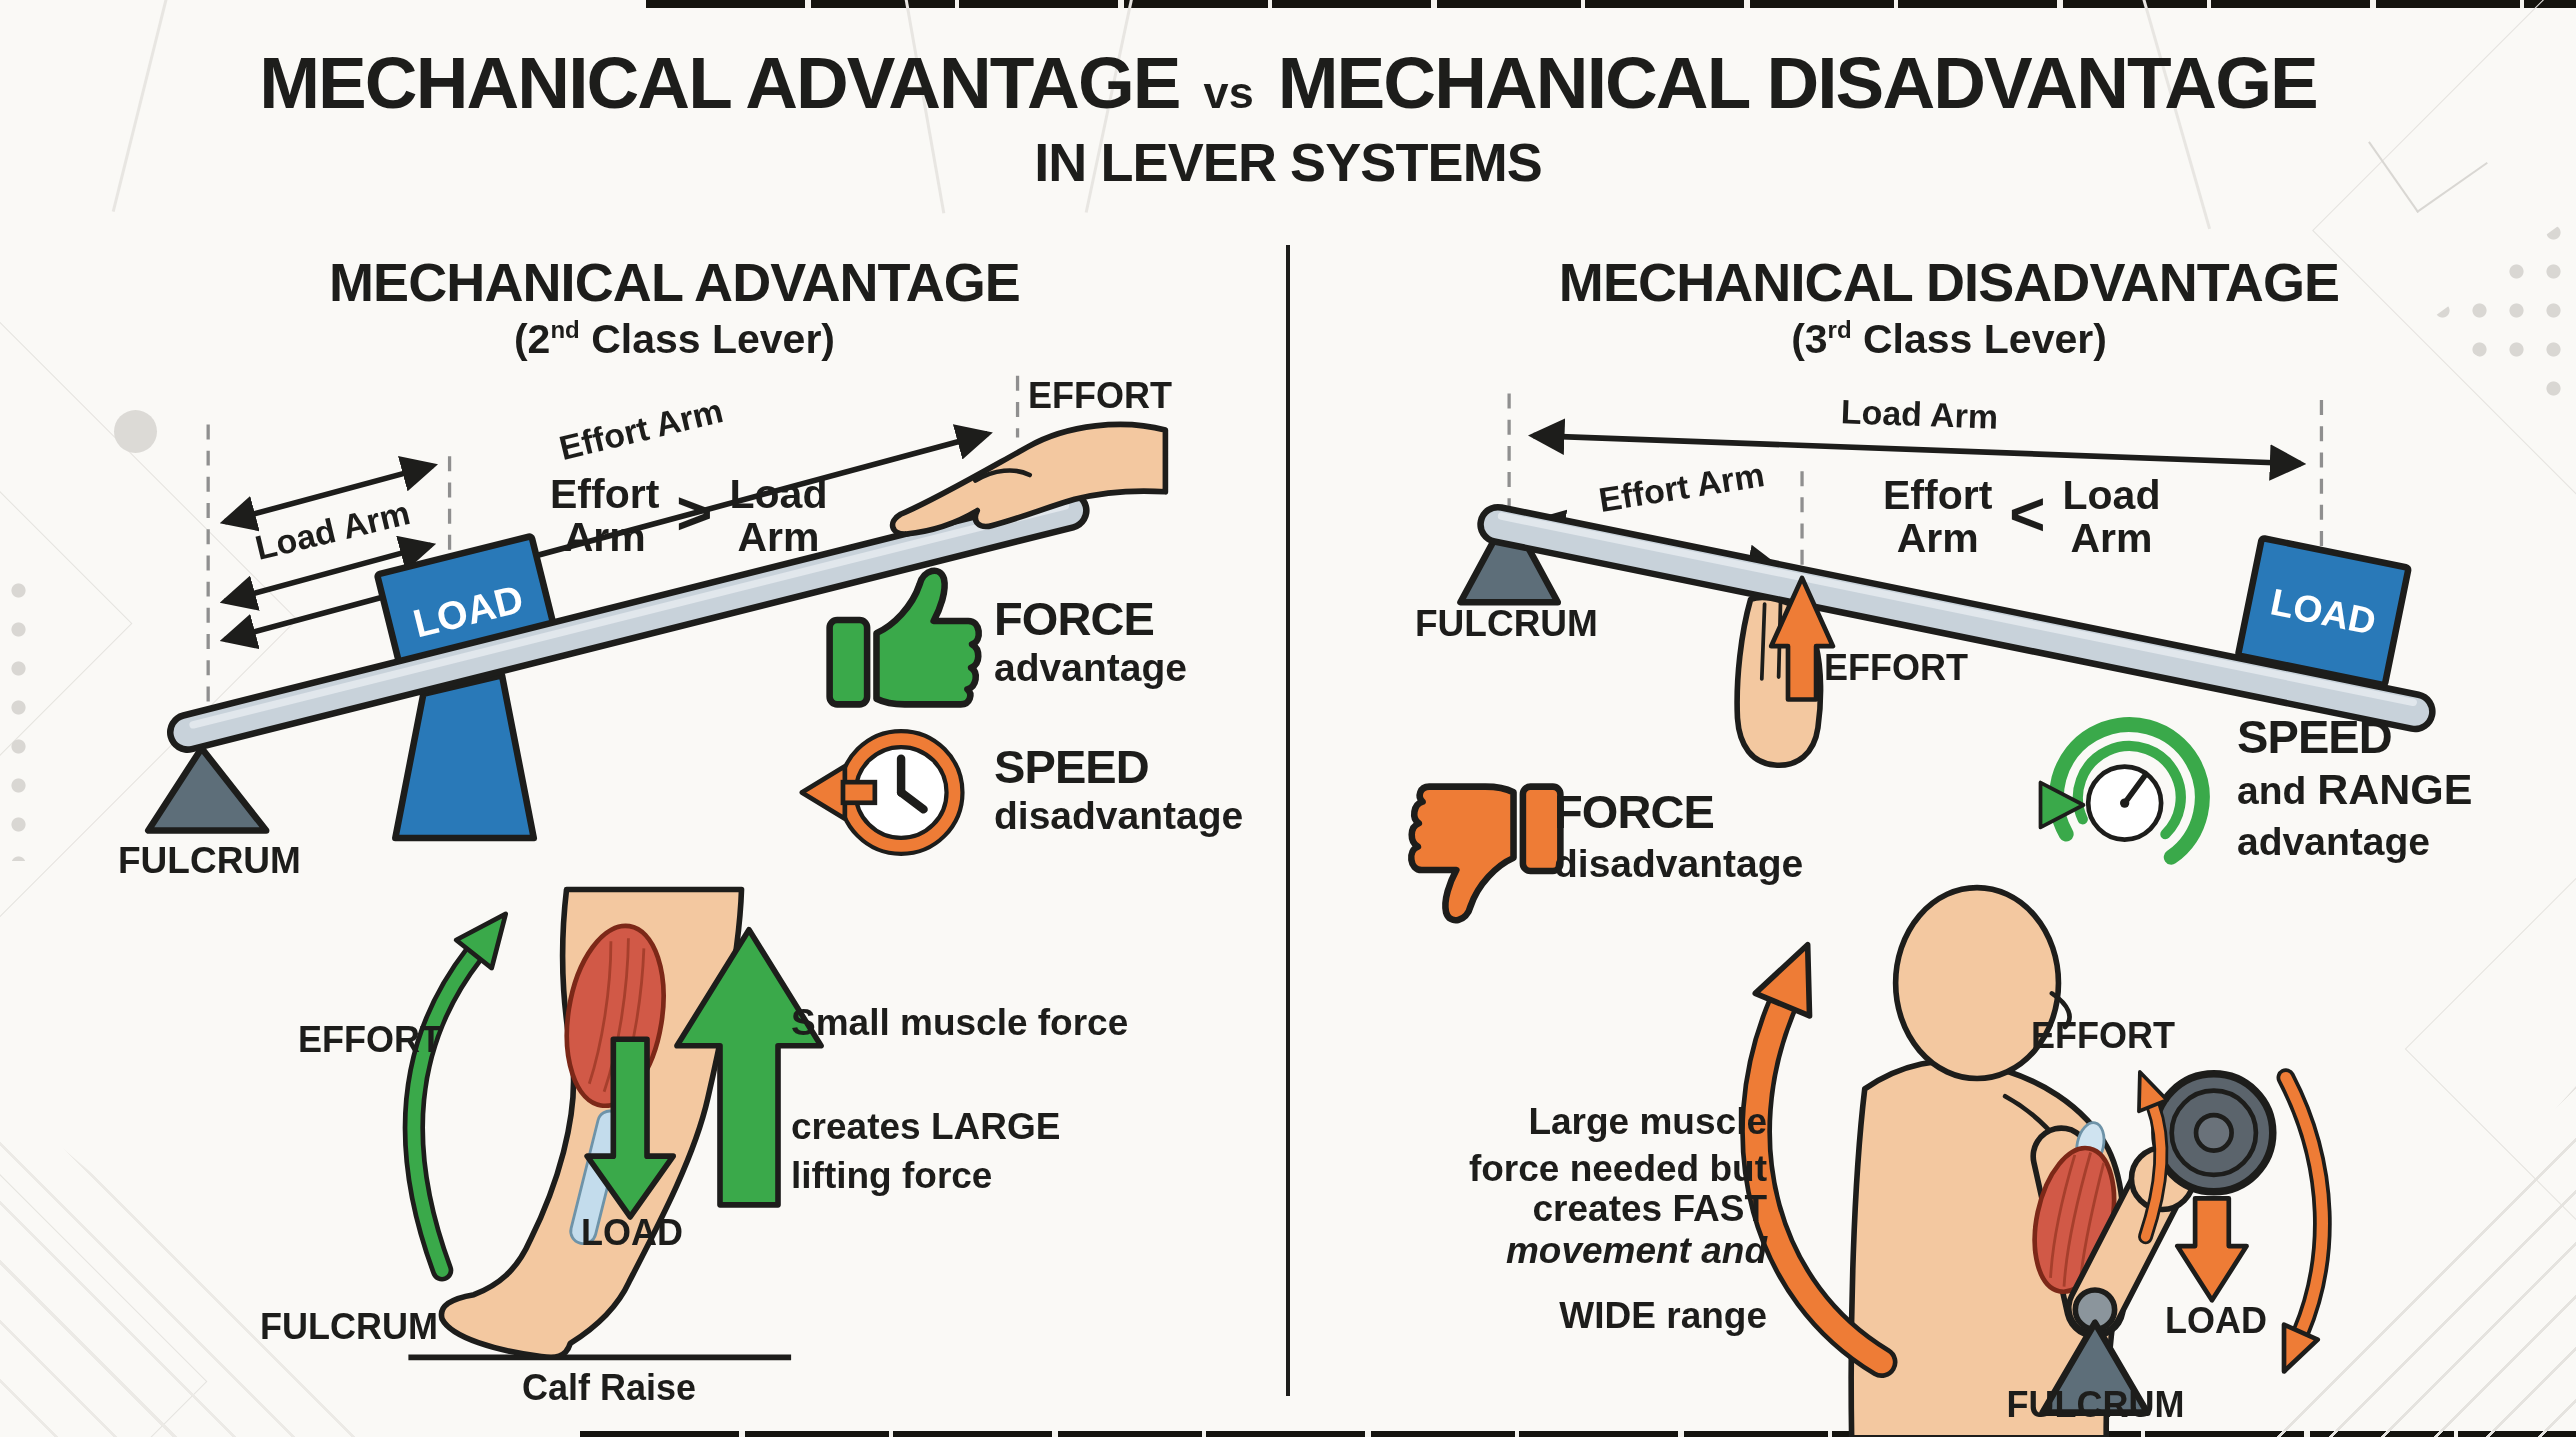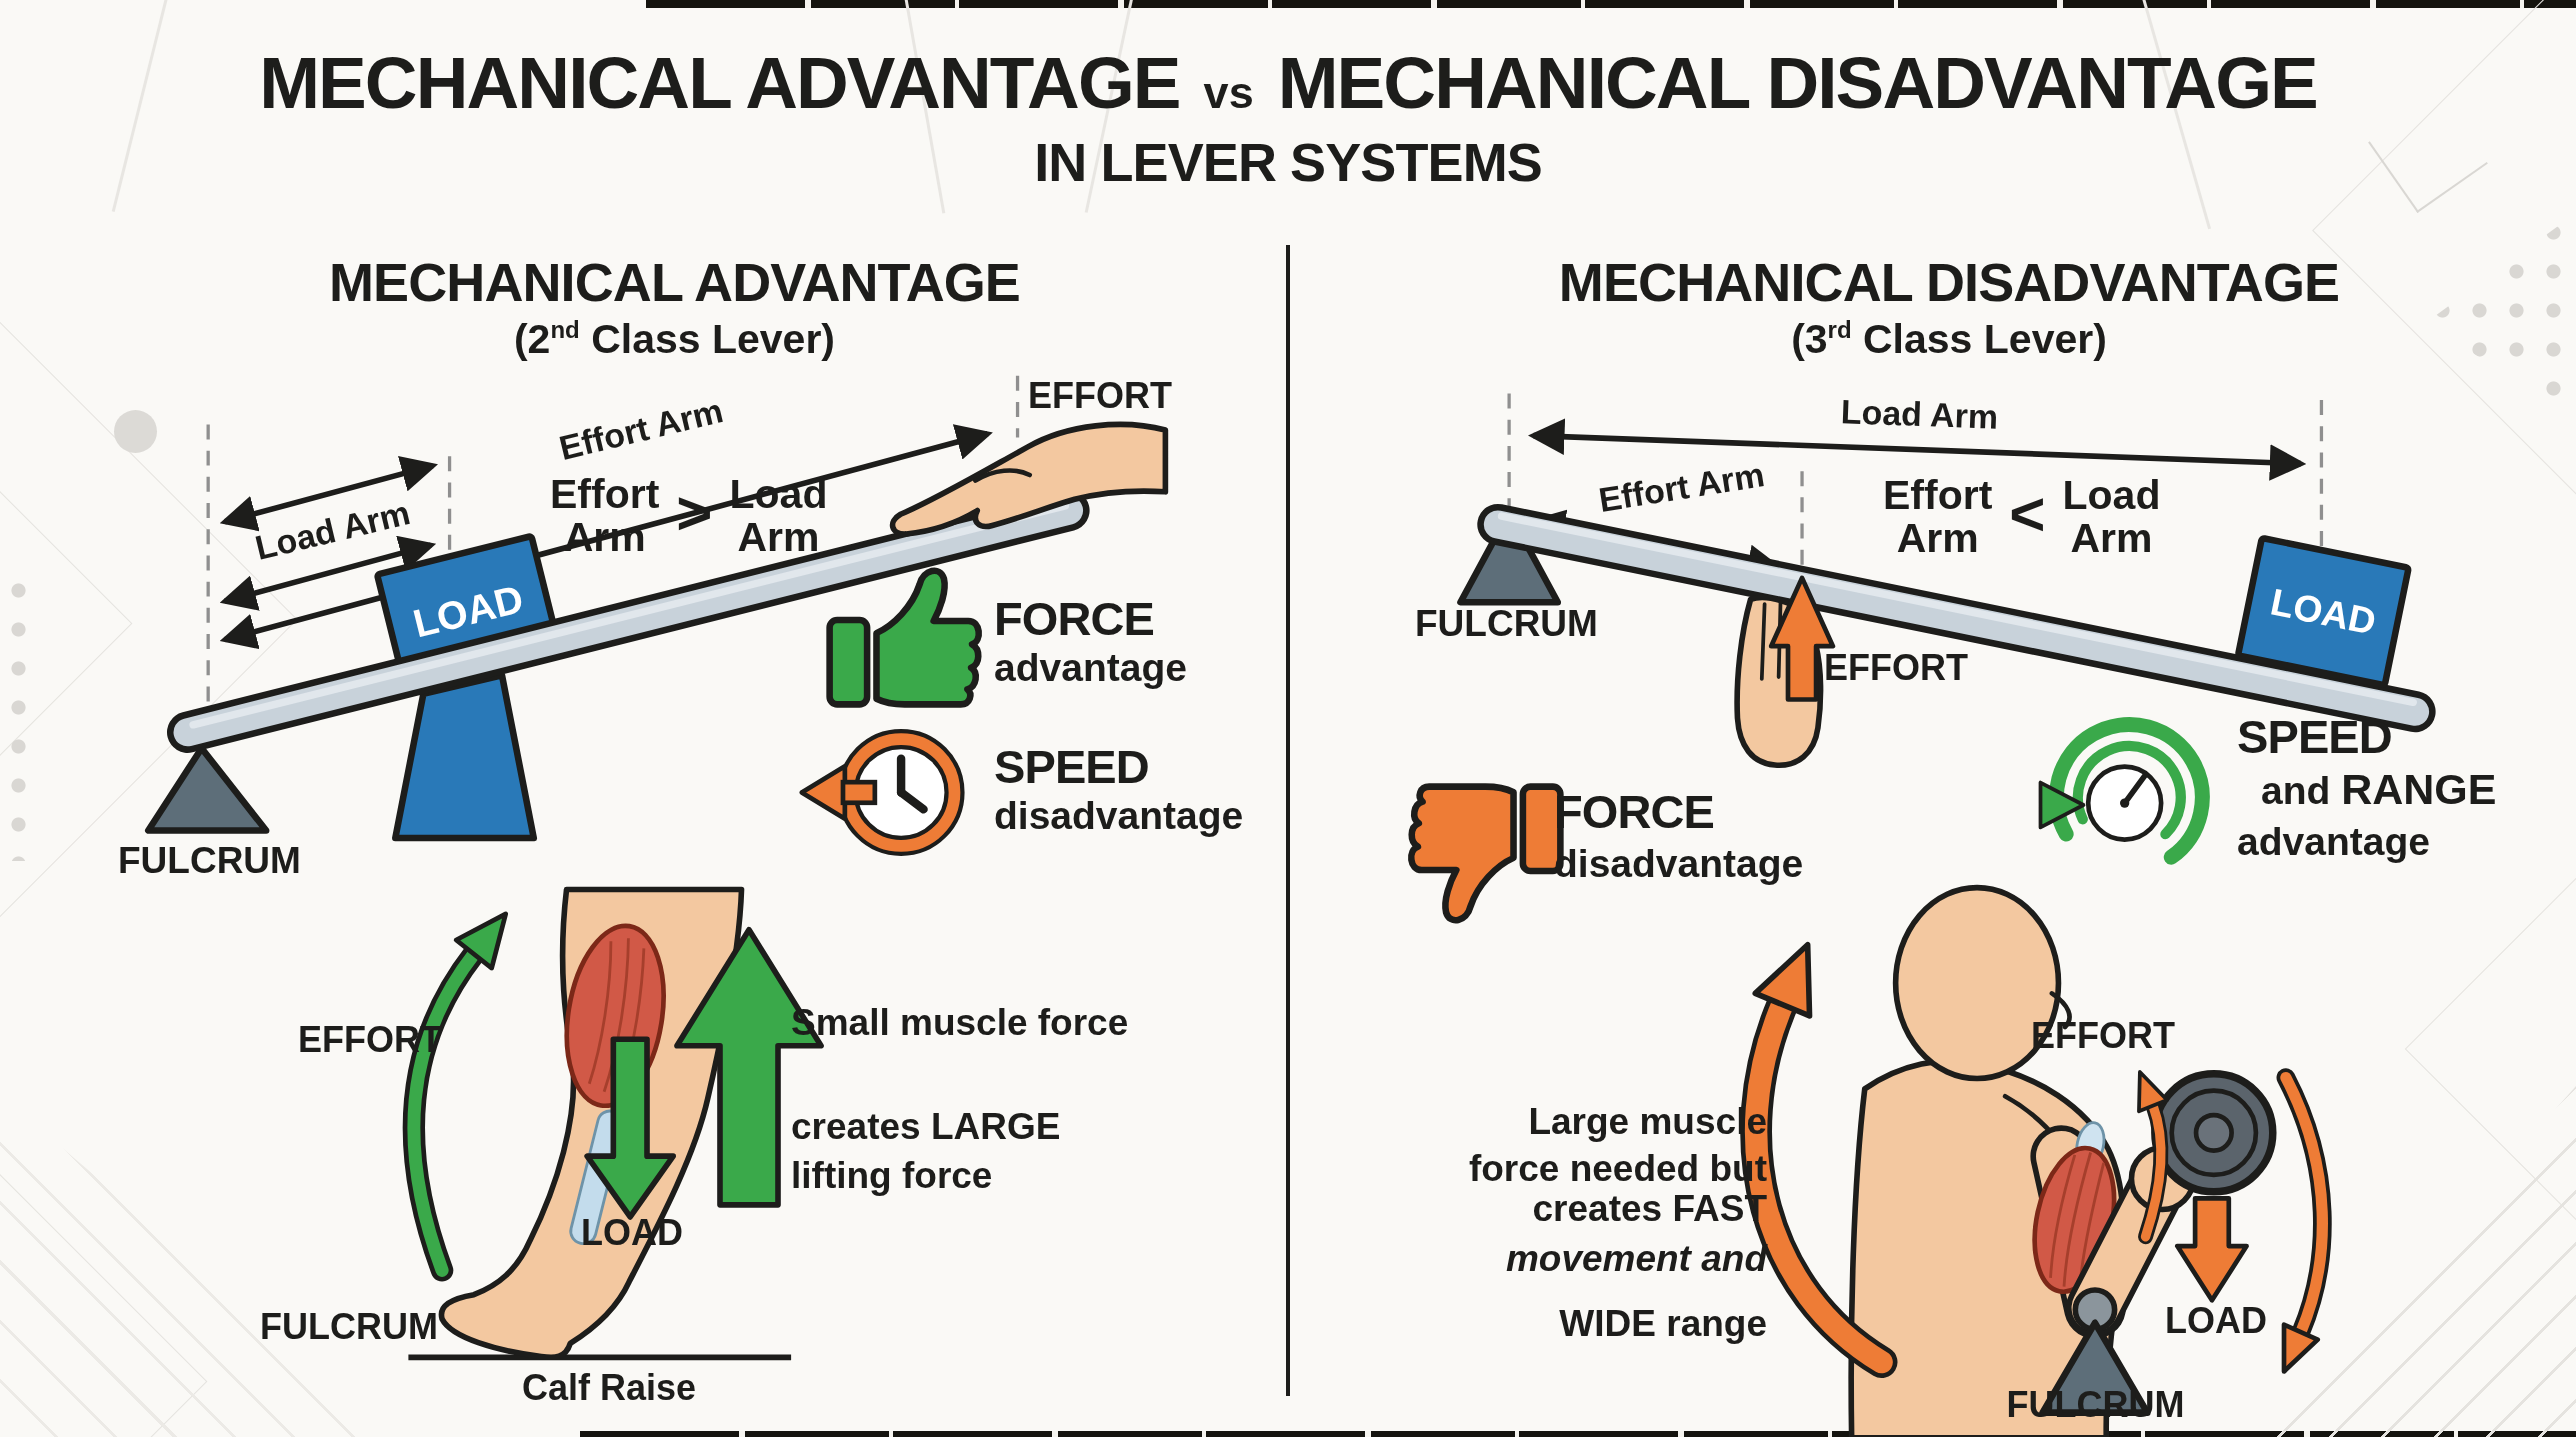--- a/index.html
+++ b/index.html
@@ -283,27 +283,27 @@
 
   <svg class="abs" style="left:2031px;top:704px;" width="192" height="173" viewBox="0 0 205 185">
     <circle cx="105" cy="100" r="78" fill="none" stroke="var(--c-green)" stroke-width="16" stroke-linecap="round" stroke-dasharray="360 130" transform="rotate(150 105 100)"></circle>
     <circle cx="105" cy="100" r="55" fill="none" stroke="var(--c-green)" stroke-width="11" stroke-linecap="round" stroke-dasharray="240 106" transform="rotate(155 105 100)"></circle>
     <circle cx="100" cy="106" r="39" fill="#ffffff" stroke="#1d1d1b" stroke-width="5"></circle>
     <line x1="100" y1="106" x2="122" y2="76" stroke="#1d1d1b" stroke-width="6" stroke-linecap="round"></line>
     <circle cx="100" cy="106" r="5" fill="#1d1d1b"></circle>
     <polygon points="10,84 10,132 56,108" fill="var(--c-green)" stroke="#1d1d1b" stroke-width="4" stroke-linejoin="round"></polygon>
   </svg>
   <div class="abs lbl out-title" style="left:2237px;top:713px;">SPEED</div>
-  <div class="abs lbl" style="left:2237px;top:768px;font-size:39px;margin-left:24px;"><span style="font-weight:700;">and </span><span style="font-weight:800;font-size:43px;">RANGE</span></div>
+  <div class="abs lbl" style="left:2237px;top:768px;font-size:39px;"><span style="font-weight:700;">and </span><span style="font-weight:800;font-size:43px;">RANGE</span></div>
   <div class="abs lbl out-sub" style="left:2237px;top:822px;">advantage</div>
 
   <div class="abs" style="left:1402px;top:1103px;width:365px;text-align:right;">
     <div class="note-line" style="margin-bottom:10.3px;">Large muscle</div>
     <div class="note-line" style="margin-bottom:3px;">force needed but</div>
-    <div class="note-line" style="margin-bottom:13px;text-align:right;">creates FAST</div>
+    <div class="note-line" style="margin-bottom:5px;text-align:right;">creates FAST</div>
     <div class="note-line" style="margin-bottom:28px;font-style:italic;">movement and</div>
     <div class="note-line">WIDE range</div>
   </div>
   <div class="abs lbl tag-lbl" style="left:2031px;top:1018px;">EFFORT</div>
   <div class="abs lbl ctr tag-lbl" style="left:2153px;top:1303px;width:126px;">LOAD</div>
   <div class="abs lbl ctr tag-lbl" style="left:1983px;top:1387px;width:225px;">FULCRUM</div>
 
 </div>
 
 

